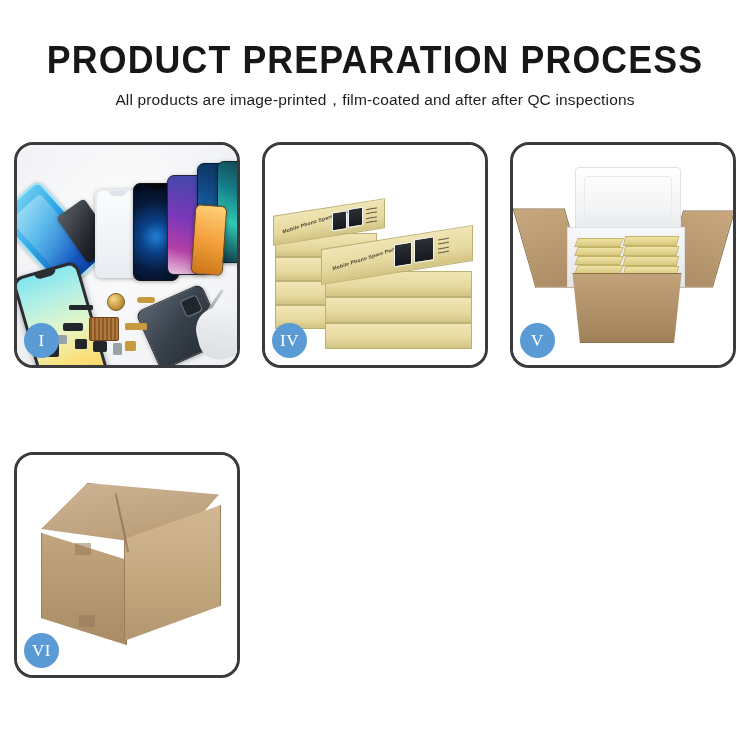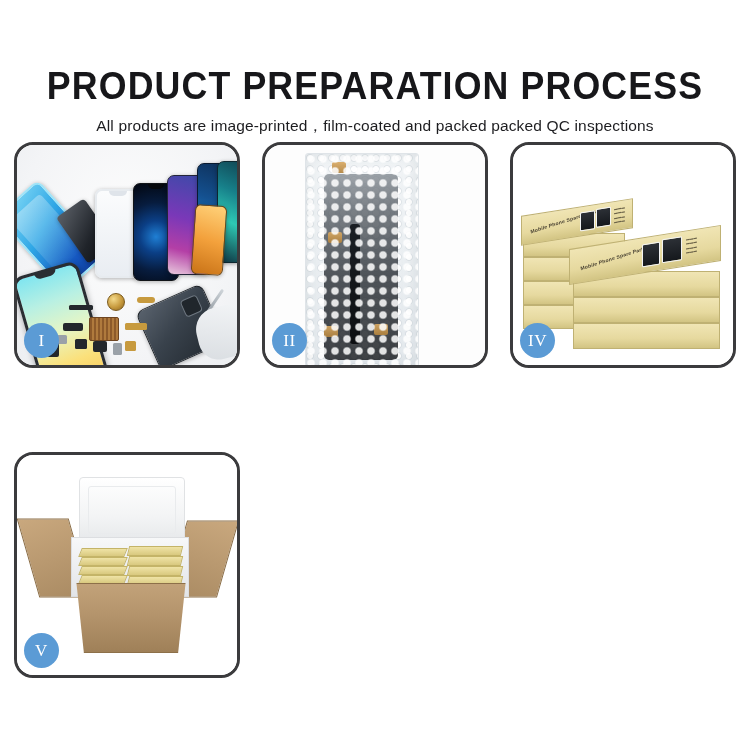--- a/index.html
+++ b/index.html
@@ -13,21 +13,20 @@
     font-family: "Liberation Sans", sans-serif;
     overflow: hidden;
     position: relative;
   }
 
   
   #header {
     width: 750px;
     padding-top: 38px;
     text-align: center;
-    margin-top: 26px;
   }
   #page-title {
     font-family: "Liberation Sans", sans-serif;
     font-size: 38px;
     font-weight: 700;
     letter-spacing: 1.2px;
     color: #17171a;
     line-height: 44px;
     white-space: nowrap;
     transform: scaleX(0.94);
@@ -405,21 +404,21 @@
   .c6-tape{
     position:absolute;
     background:rgba(150,120,88,.55);
   }
 </style>
 </head>
 <body>
 
 <div id="header">
   <div id="page-title">PRODUCT PREPARATION PROCESS</div>
-  <div id="page-subtitle">All products are image-printed，film-coated and packed packed QC inspections</div>
+  <div id="page-subtitle">All products are image-printed，film-coated and after after QC inspections</div>
 </div>
 
 <div id="panel-grid">
 
   <div class="panel p1">
     <div class="panel-photo">
       <div class="bg"></div>
       <div class="ph ph-blue"></div>
       <div class="ph ph-dark-sm"></div>
       <div class="ph ph-glass">
@@ -452,35 +451,20 @@
       <div class="cmp silver" style="left:96px;top:198px;width:9px;height:12px"></div>
       <div class="cmp gold" style="left:108px;top:196px;width:11px;height:10px"></div>
       <div class="cmp dark" style="left:30px;top:198px;width:12px;height:14px;border-radius:2px"></div>
       <div class="cmp silver" style="left:16px;top:186px;width:12px;height:5px"></div>
       <div class="tweezer" style="left:196px;top:142px"></div>
       <div class="hand"></div>
     </div>
     <div class="badge">I</div>
   </div>
 
-  <div class="panel p2">
-    <div class="panel-photo">
-      <div class="bg"></div>
-      <div class="bubblebag">
-        <div class="bagcontent"></div>
-        <div class="flexcable"></div>
-        <div class="tape" style="left:26px;top:8px"></div>
-        <div class="tape" style="left:22px;top:78px"></div>
-        <div class="tape" style="left:18px;top:172px"></div>
-        <div class="tape" style="left:68px;top:170px"></div>
-        <div class="bubble-overlay"></div>
-      </div>
-    </div>
-    <div class="badge">II</div>
-  </div>
 
 
   <div class="panel p4">
     <div class="panel-photo">
       <div class="bg"></div>
 
       <div class="stackbox" style="left:10px;top:88px;width:100px;height:22px"></div>
       <div class="stackbox" style="left:10px;top:112px;width:100px;height:22px"></div>
       <div class="stackbox" style="left:10px;top:136px;width:100px;height:22px"></div>
       <div class="stackbox" style="left:10px;top:160px;width:100px;height:22px"></div>
@@ -520,14 +504,26 @@
         <div class="ybar" style="left:56px;top:8px;width:52px;height:8px;transform:skewX(-14deg)"></div>
         <div class="ybar" style="left:56px;top:18px;width:52px;height:8px;transform:skewX(-14deg)"></div>
         <div class="ybar" style="left:56px;top:28px;width:52px;height:8px;transform:skewX(-14deg)"></div>
         <div class="ybar" style="left:56px;top:38px;width:52px;height:8px;transform:skewX(-14deg)"></div>
       </div>
       <div class="carton-body"></div>
     </div>
     <div class="badge">V</div>
   </div>
 
+  <div class="panel p6">
+    <div class="panel-photo">
+      <div class="bg"></div>
+      <div class="c6-top"></div>
+      <div class="c6-left"></div>
+      <div class="c6-right"></div>
+      <div class="c6-seam" style="left:104px;top:38px;height:60px;transform:rotate(-12deg)"></div>
+      <div class="c6-tape" style="left:58px;top:88px;width:16px;height:12px"></div>
+      <div class="c6-tape" style="left:62px;top:160px;width:16px;height:12px"></div>
+    </div>
+    <div class="badge">VI</div>
+  </div>
 
 </div>
 
 </body></html>

